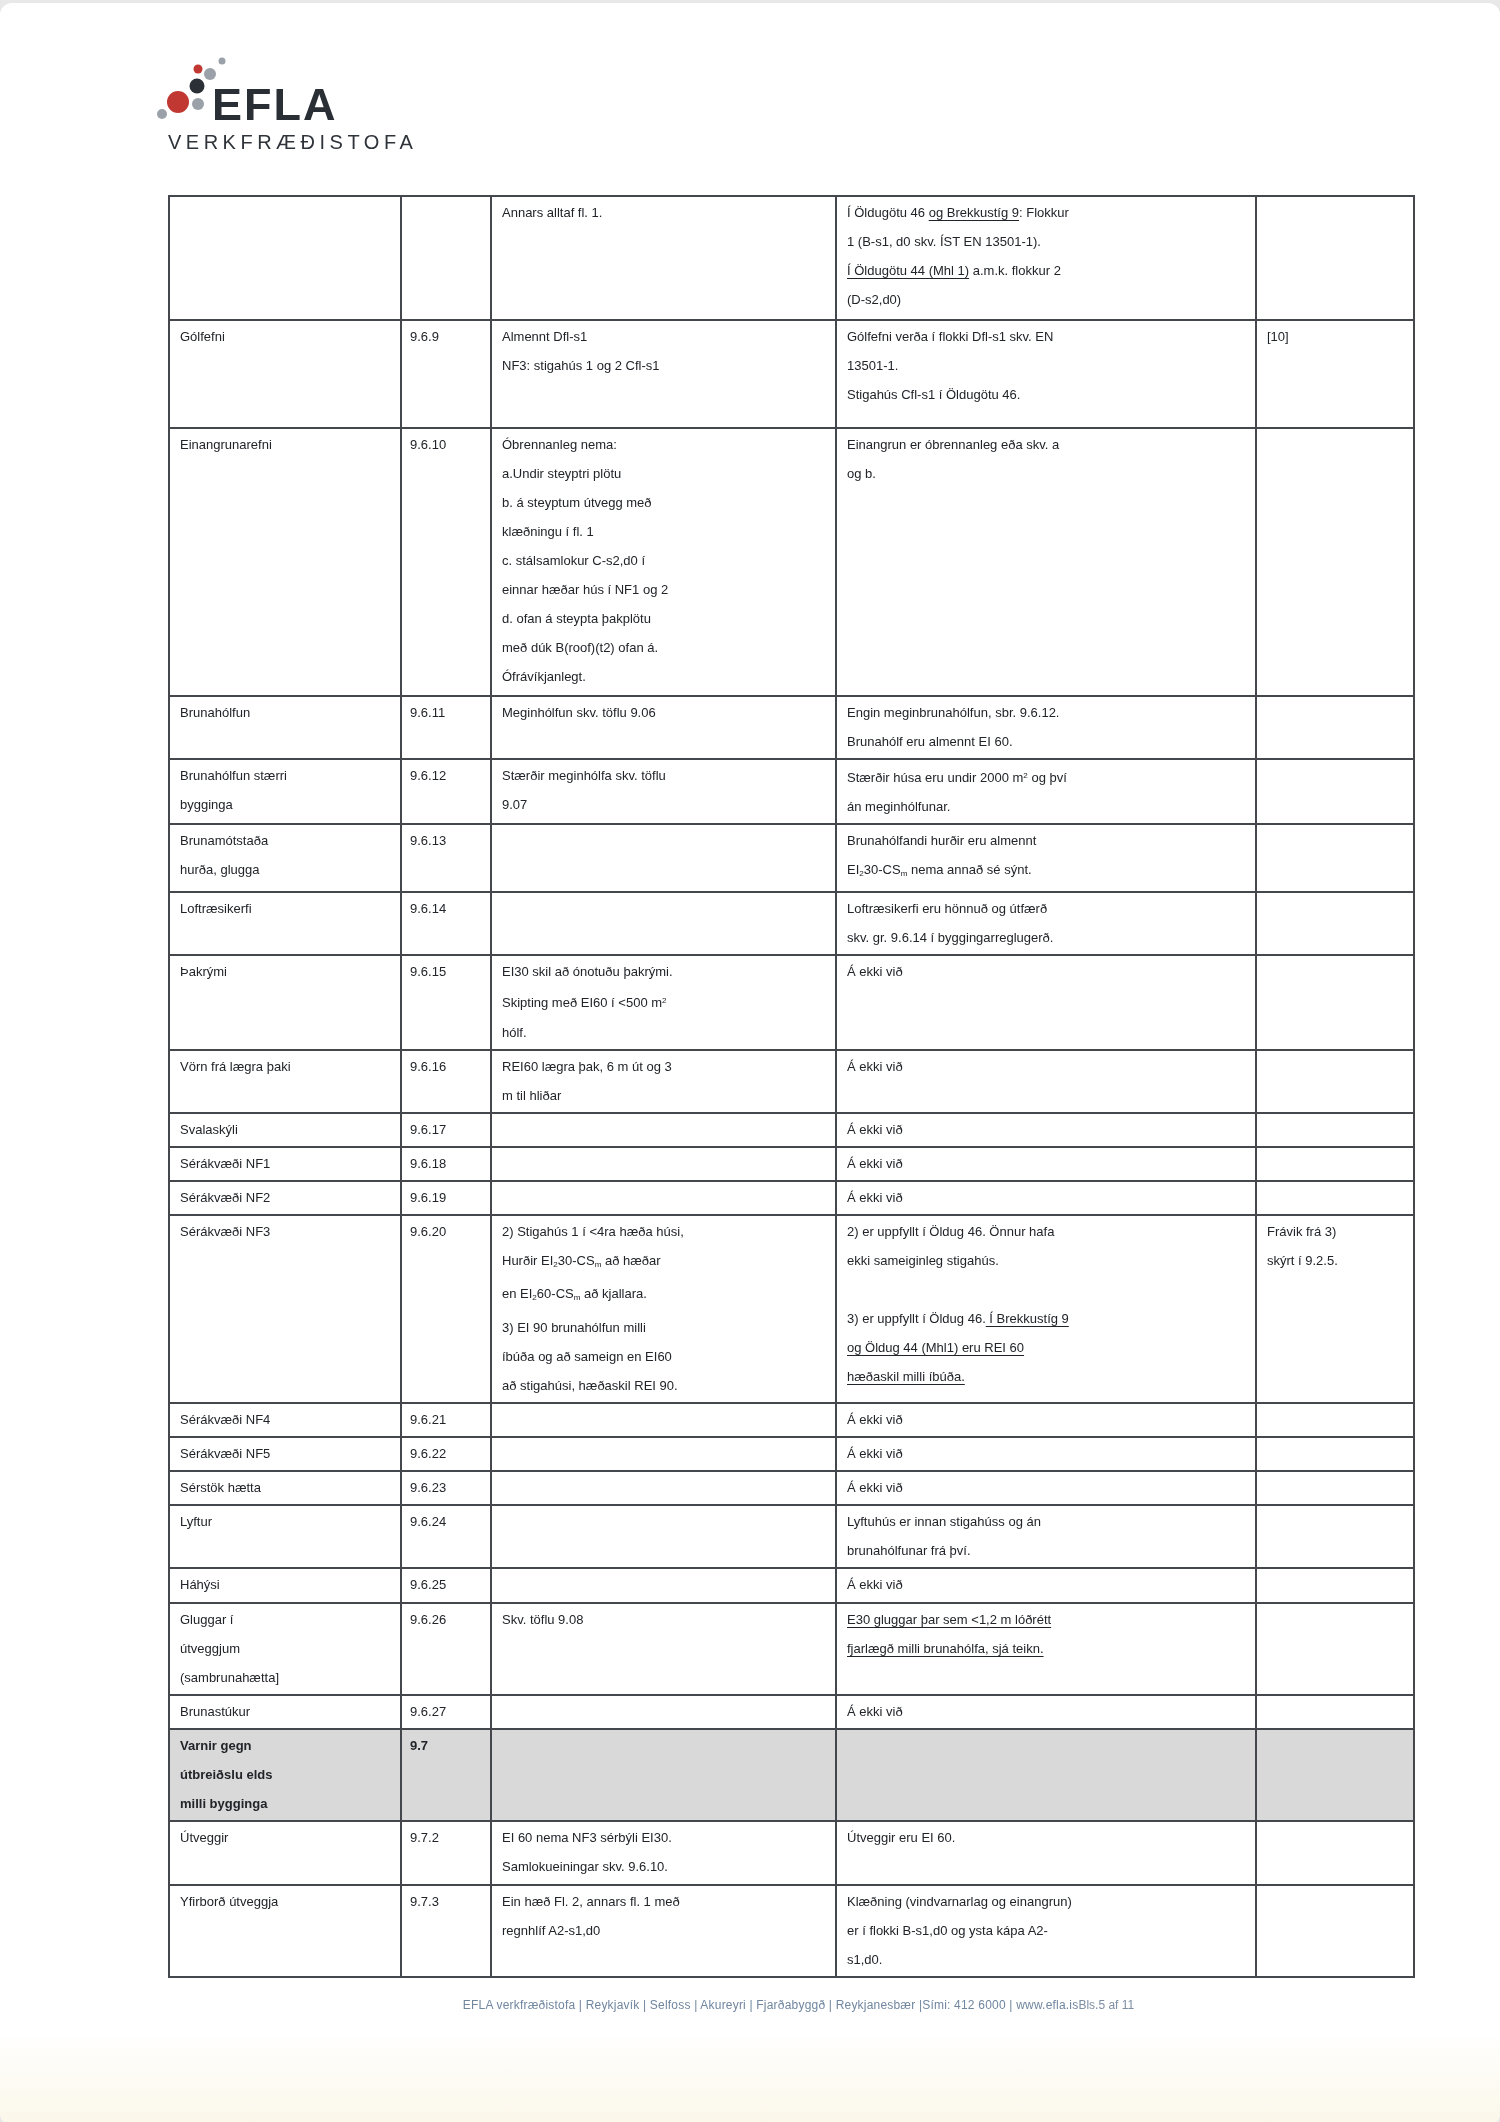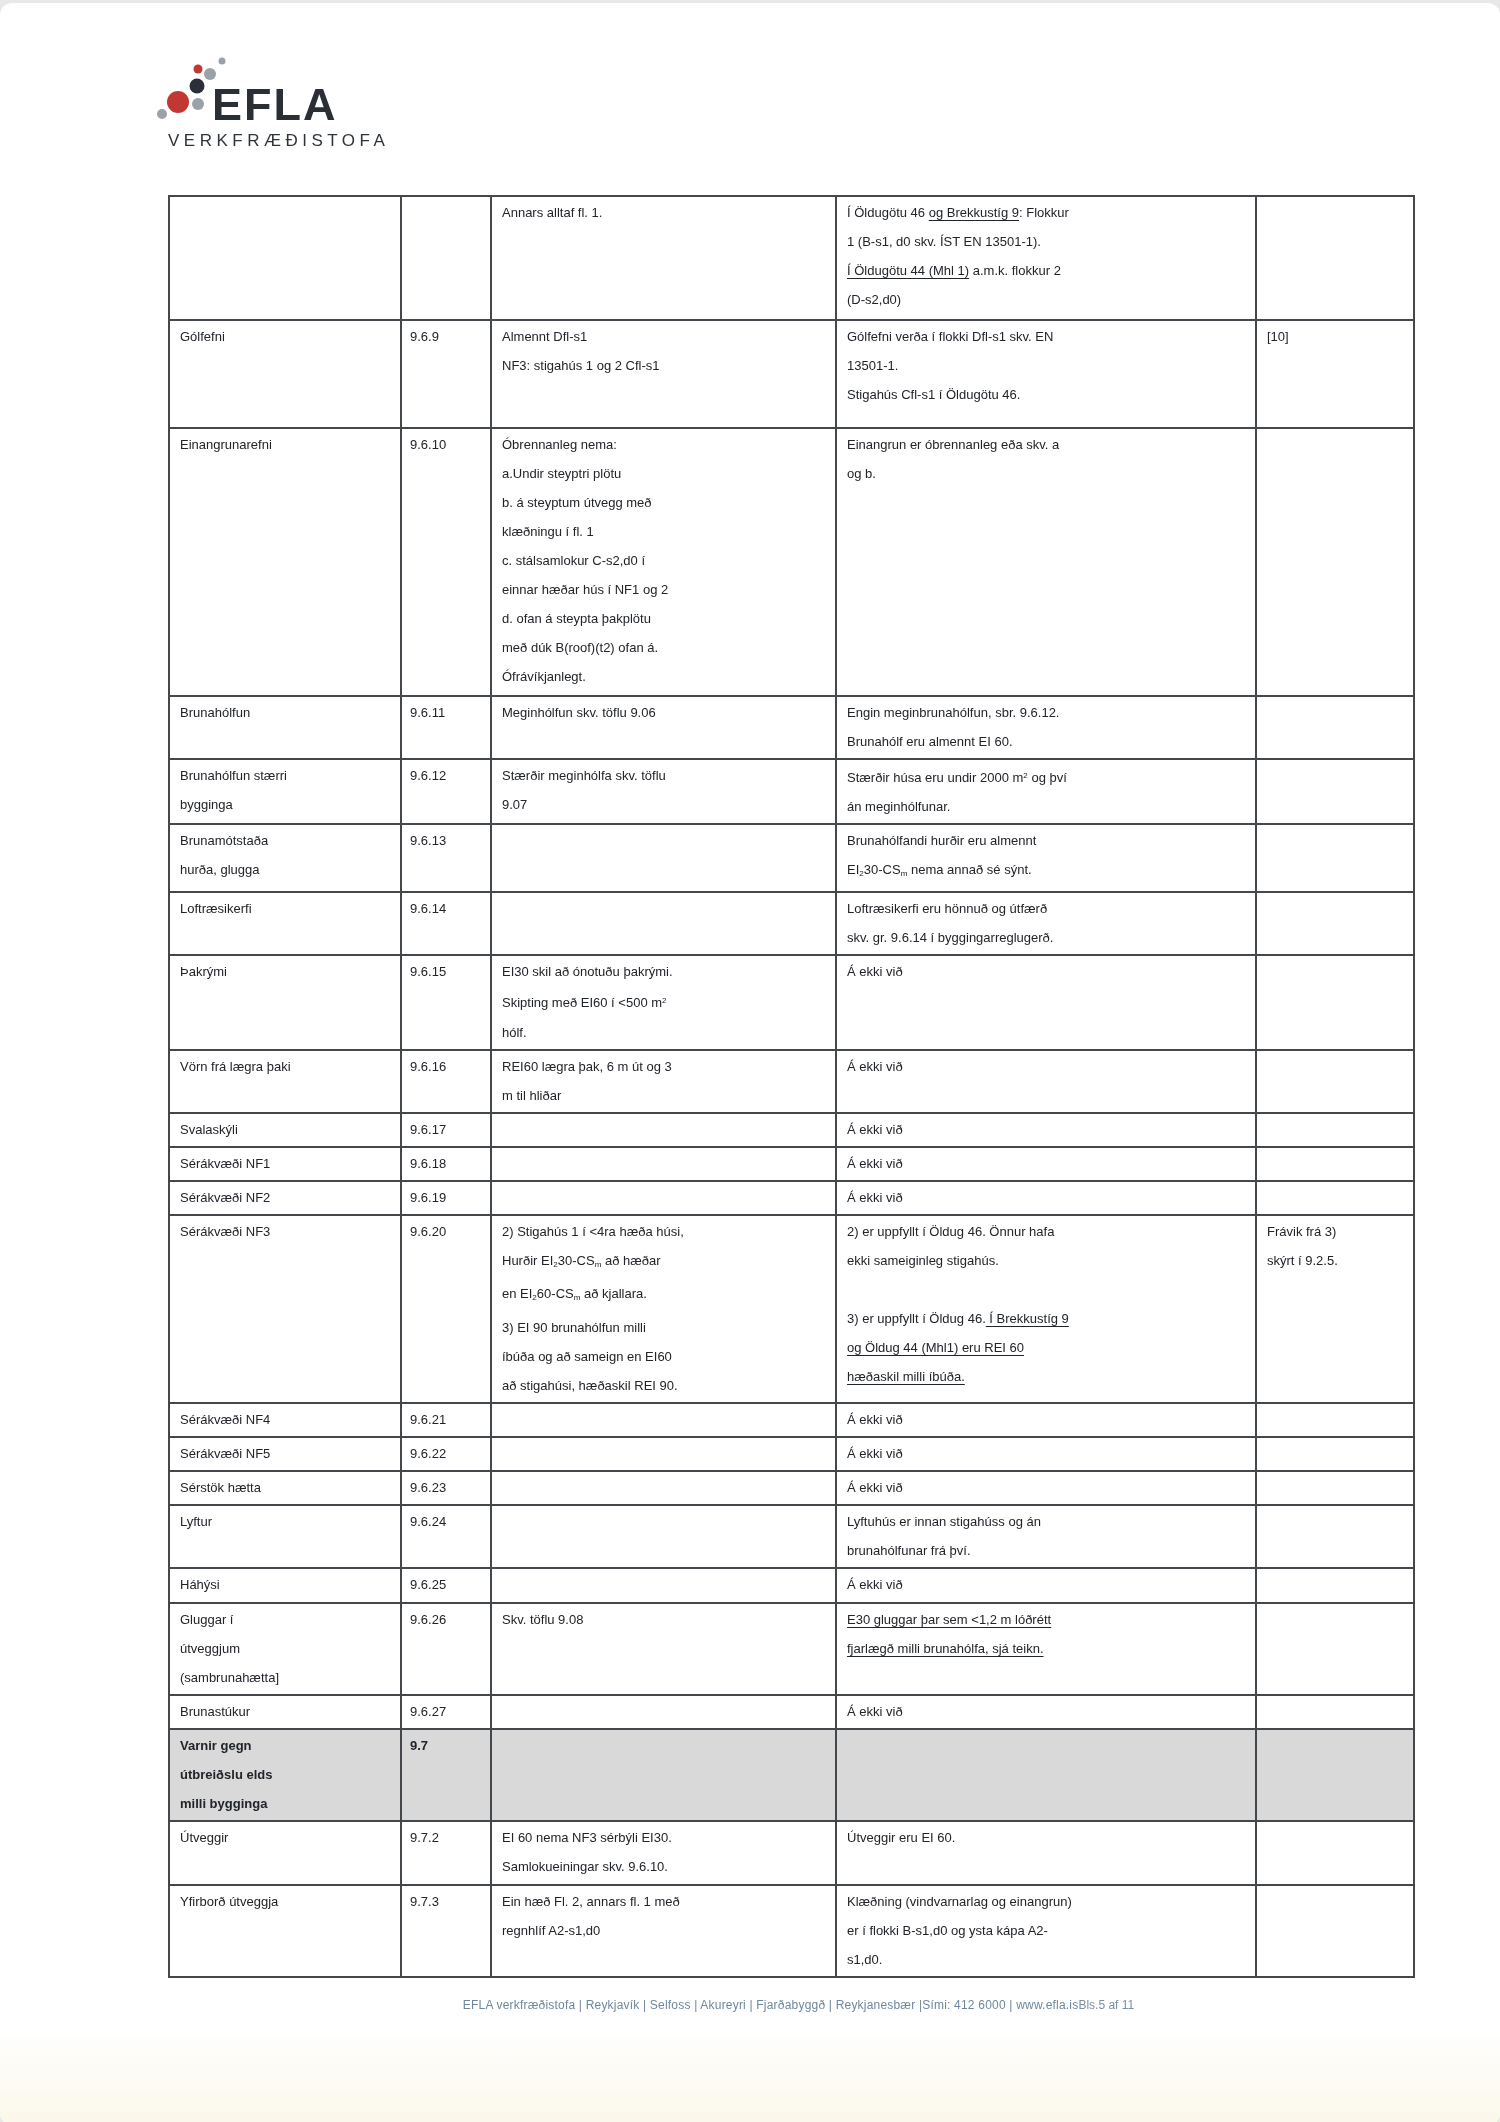--- a/index.html
+++ b/index.html
@@ -20,21 +20,21 @@
   
   .logo{position:absolute;left:150px;top:44px;width:260px;height:110px;}
   .logo .dots{position:absolute;left:0;top:0;}
   .logo .brand{
     position:absolute;left:62px;top:32px;
     font-size:45px;font-weight:bold;letter-spacing:2px;
     color:#2a2f36;
   }
   .logo .subtitle{
     position:absolute;left:18px;top:84px;
-    font-size:17px;letter-spacing:4.5px;
+    font-size:20px;letter-spacing:4.5px;
     color:#2f343a;font-weight:500;
   }
   
   table.doc{
     position:absolute;left:168px;top:192px;
     border-collapse:collapse;table-layout:fixed;
     font-size:13px;line-height:29px;
   }
   table.doc td{
     border:2px solid #44474b;

